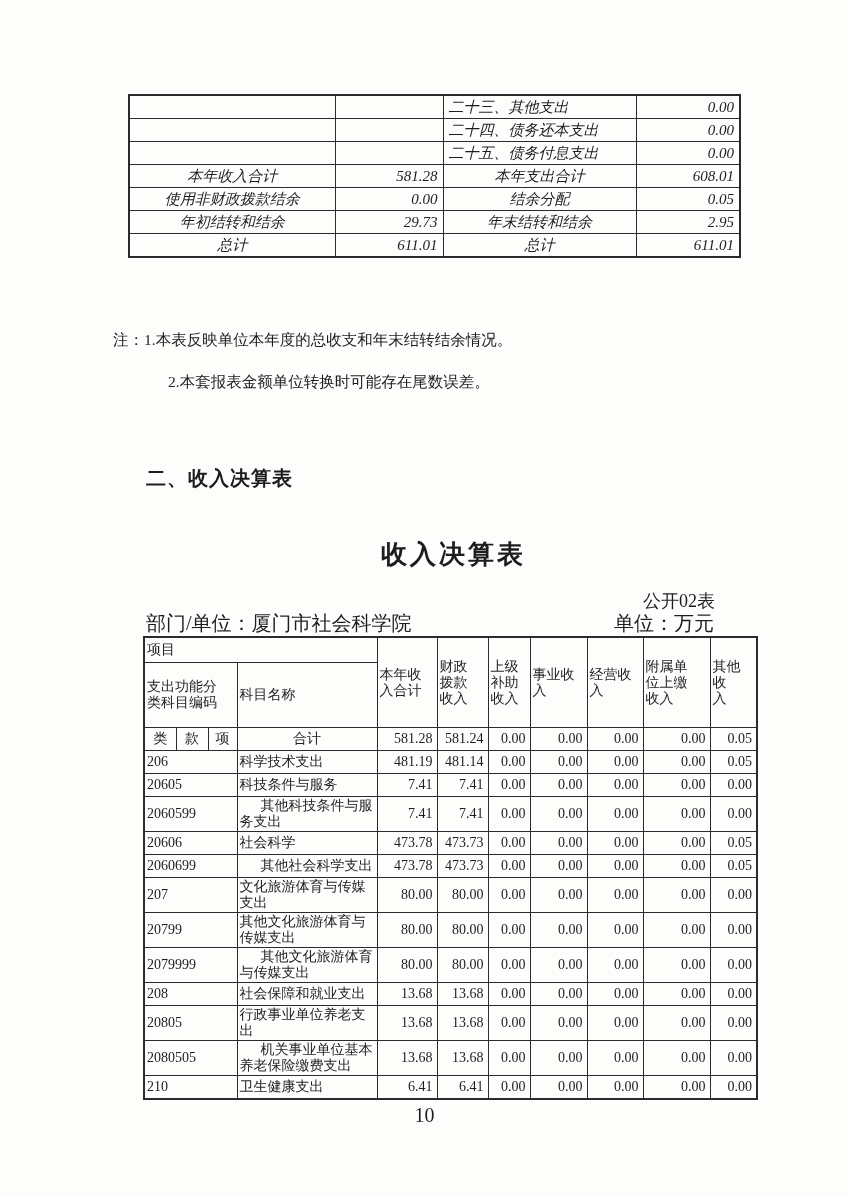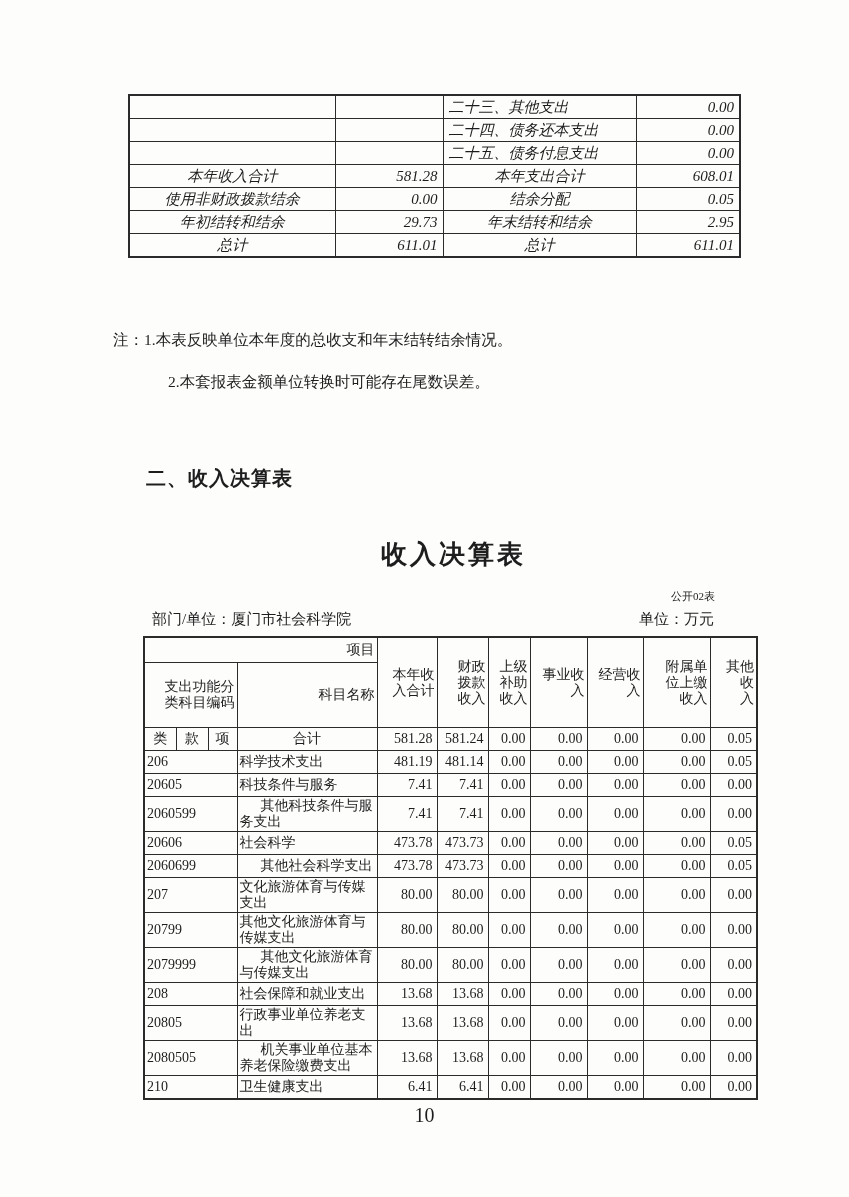--- a/index.html
+++ b/index.html
@@ -33,37 +33,37 @@
   .section-heading {
     position:absolute; left:130px; top:449px; margin:16px;
     font-family:"Liberation Sans","DejaVu Sans",sans-serif;
     font-size:20px; font-weight:bold; letter-spacing:1px;
   }
   .table-title {
     position:absolute; left:143px; top:533px; width:613px; margin:4px;
     text-align:center; font-family:"Liberation Sans","DejaVu Sans",sans-serif;
     font-size:26px; font-weight:bold; letter-spacing:3px;
   }
-  .form-code { position:absolute; right:134px; top:589px; font-size:11px; }
+  .form-code { position:absolute; right:134px; top:589px; font-size:18px; }
   .meta-line {
-    position:absolute; left:152px; right:135px; top:610px;
-    font-size:15px; display:flex; justify-content:space-between;
+    position:absolute; left:146px; right:135px; top:610px;
+    font-size:20px; display:flex; justify-content:space-between;
   }
 
   
   .income-table {
     position:absolute; left:143px; top:636px; width:613px;
     border-collapse:collapse; table-layout:fixed;
     font-size:14px; border:2px solid #2b2b2b;
   }
   .income-table th, .income-table td {
     border:1px solid #2b2b2b; padding:1px 2px; line-height:16px; overflow:hidden;
   }
   .income-table th {
-    font-weight:normal; text-align:right; vertical-align:middle;
+    font-weight:normal; text-align:left; vertical-align:middle;
     white-space:pre-line;
   }
   th.project-h { height:22px; }
   tr.hrow2 th { height:62px; }
   .income-table td { height:20px; }
   .income-table td.num  { text-align:right; padding-right:4px; }
   .income-table td.code { text-align:left; padding-left:2px; }
   .income-table td.sub  { text-align:center; }
   .income-table td.name { text-align:left; }
   .income-table td.name.total  { text-align:center; }

